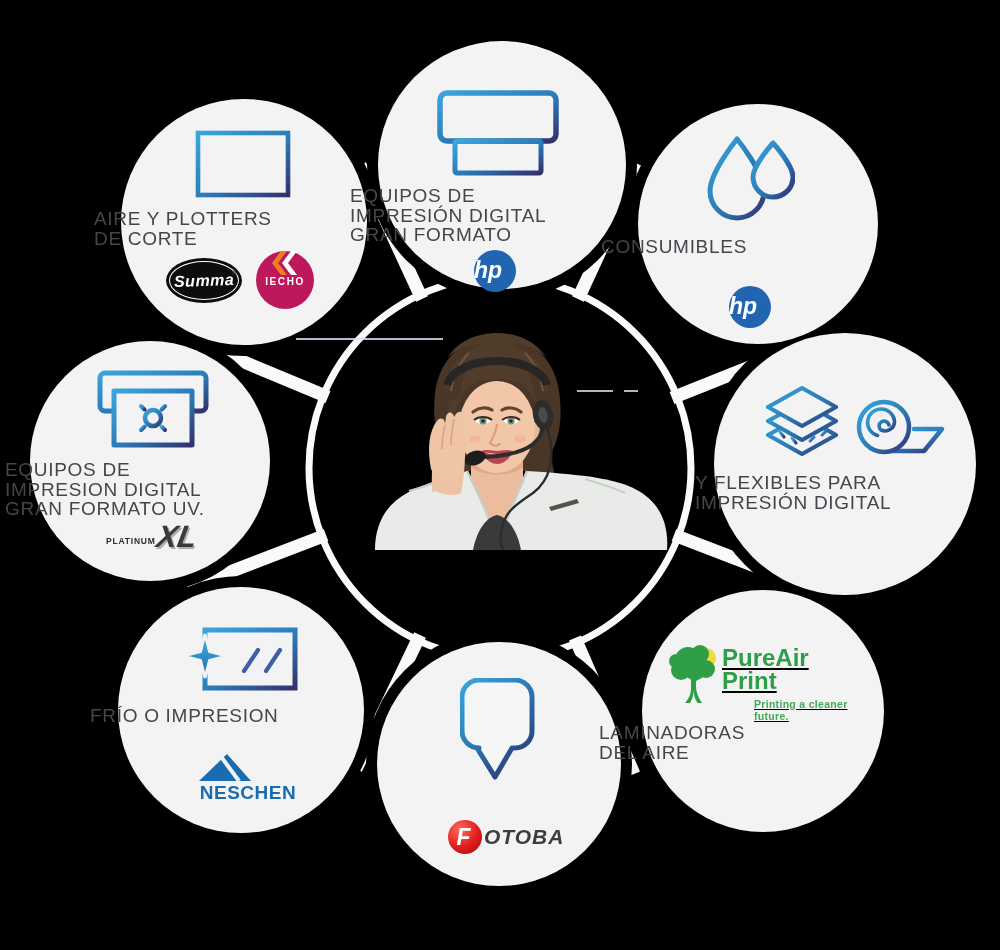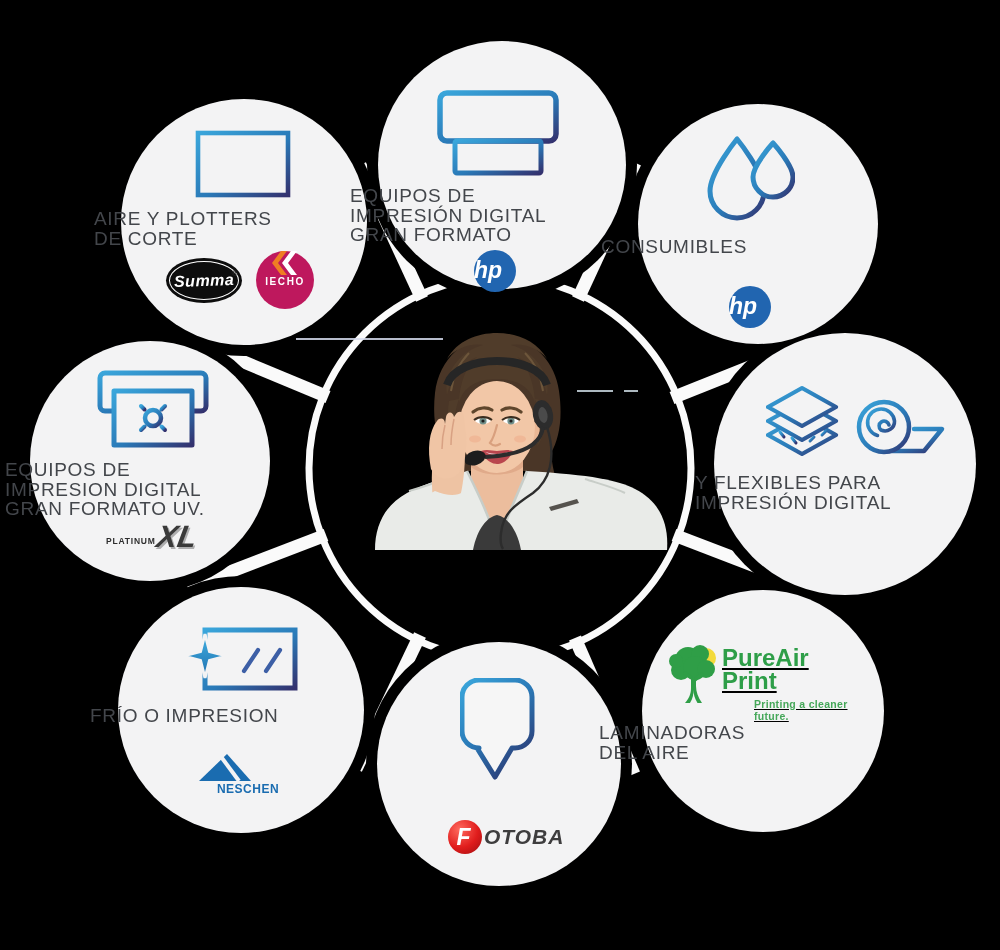--- a/index.html
+++ b/index.html
@@ -29,21 +29,21 @@
          align-items:center;}
   .iecho-word{color:#fff;font-size:10px;font-weight:700;letter-spacing:1.6px;margin-top:1px;}
   
   .platxl{display:flex;align-items:flex-end;}
   .plat{font-size:8.5px;font-weight:700;letter-spacing:.8px;color:#2e2e2e;margin-right:1px;
         padding-bottom:4px;}
   .xl{font-size:31px;font-style:italic;font-weight:700;color:#3a3a3a;line-height:26px;
       display:inline-block;transform:skewX(-10deg);text-shadow:2px 2px 0 rgba(90,90,90,.45);}
   
   .neschen-word{position:absolute;width:200px;text-align:center;color:#1a6cb0;font-weight:700;
-                font-size:12px;letter-spacing:.5px;}
+                font-size:19px;letter-spacing:.5px;}
   
   .fotoba{display:flex;align-items:center;}
   .fotoba-f{width:34px;height:34px;border-radius:50%;color:#fff;font-weight:700;font-style:italic;
             font-size:23px;display:flex;align-items:center;justify-content:center;padding-right:3px;
             box-sizing:border-box;
             background:radial-gradient(circle at 34% 28%,#ff6a5e 0%,#e01c1c 55%,#9d0d10 100%);}
   .fotoba-rest{font-size:21px;font-weight:700;font-style:italic;color:#3e3d3e;letter-spacing:1px;
                margin-left:2px;}
   
   .pureair-text{position:absolute;}

